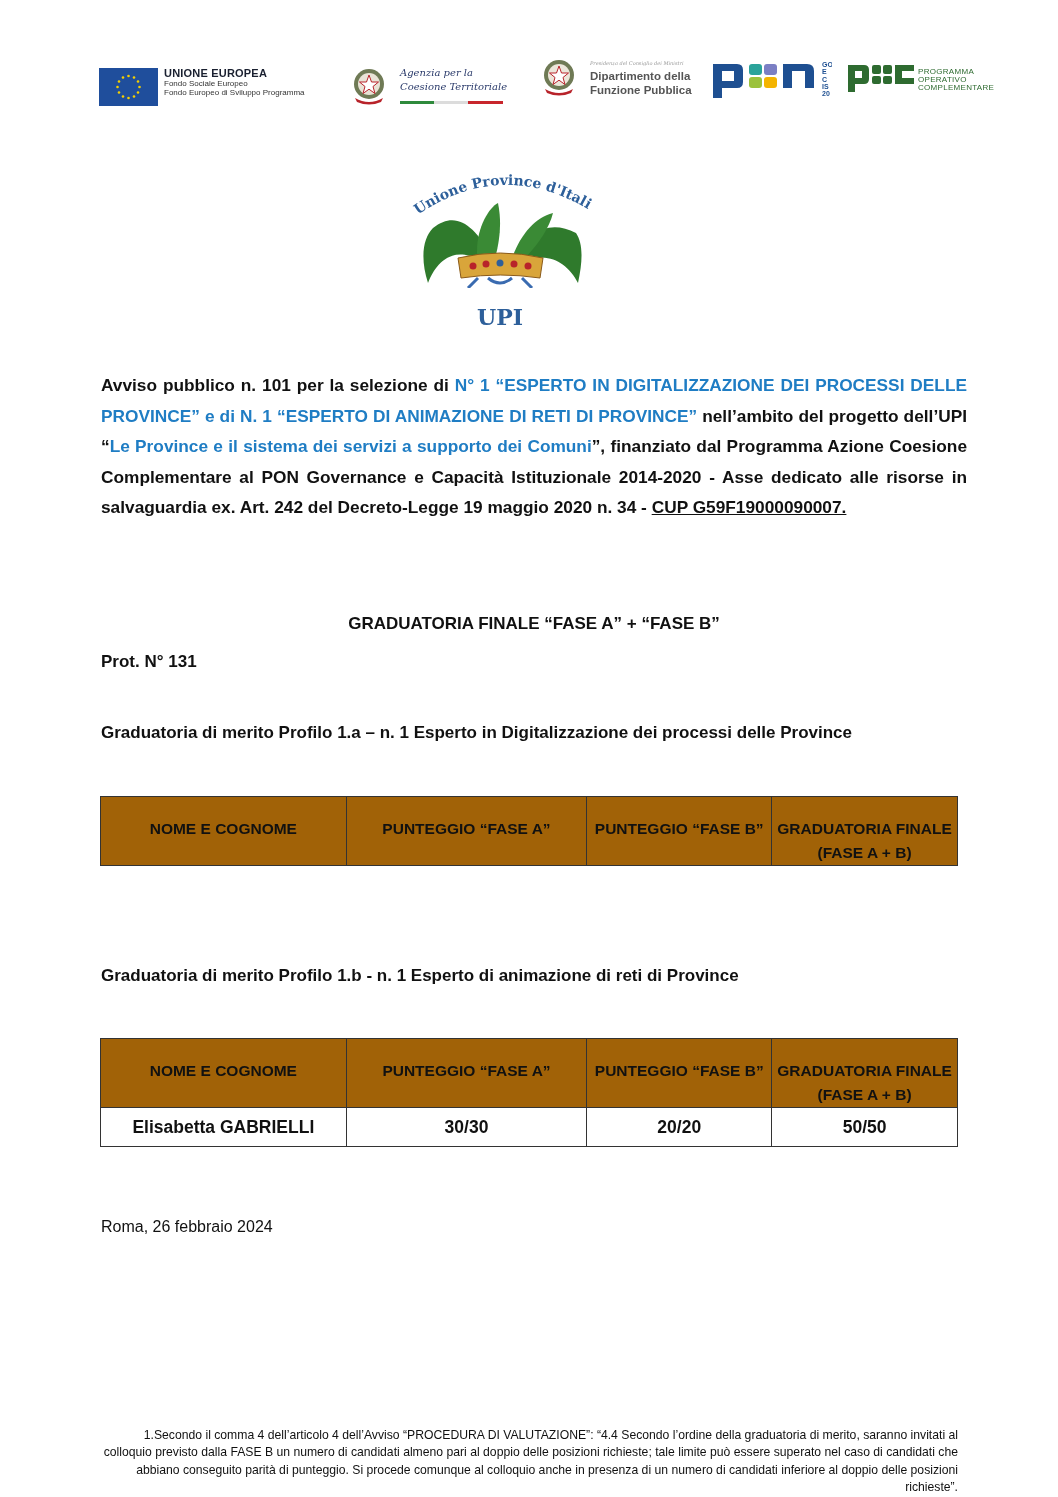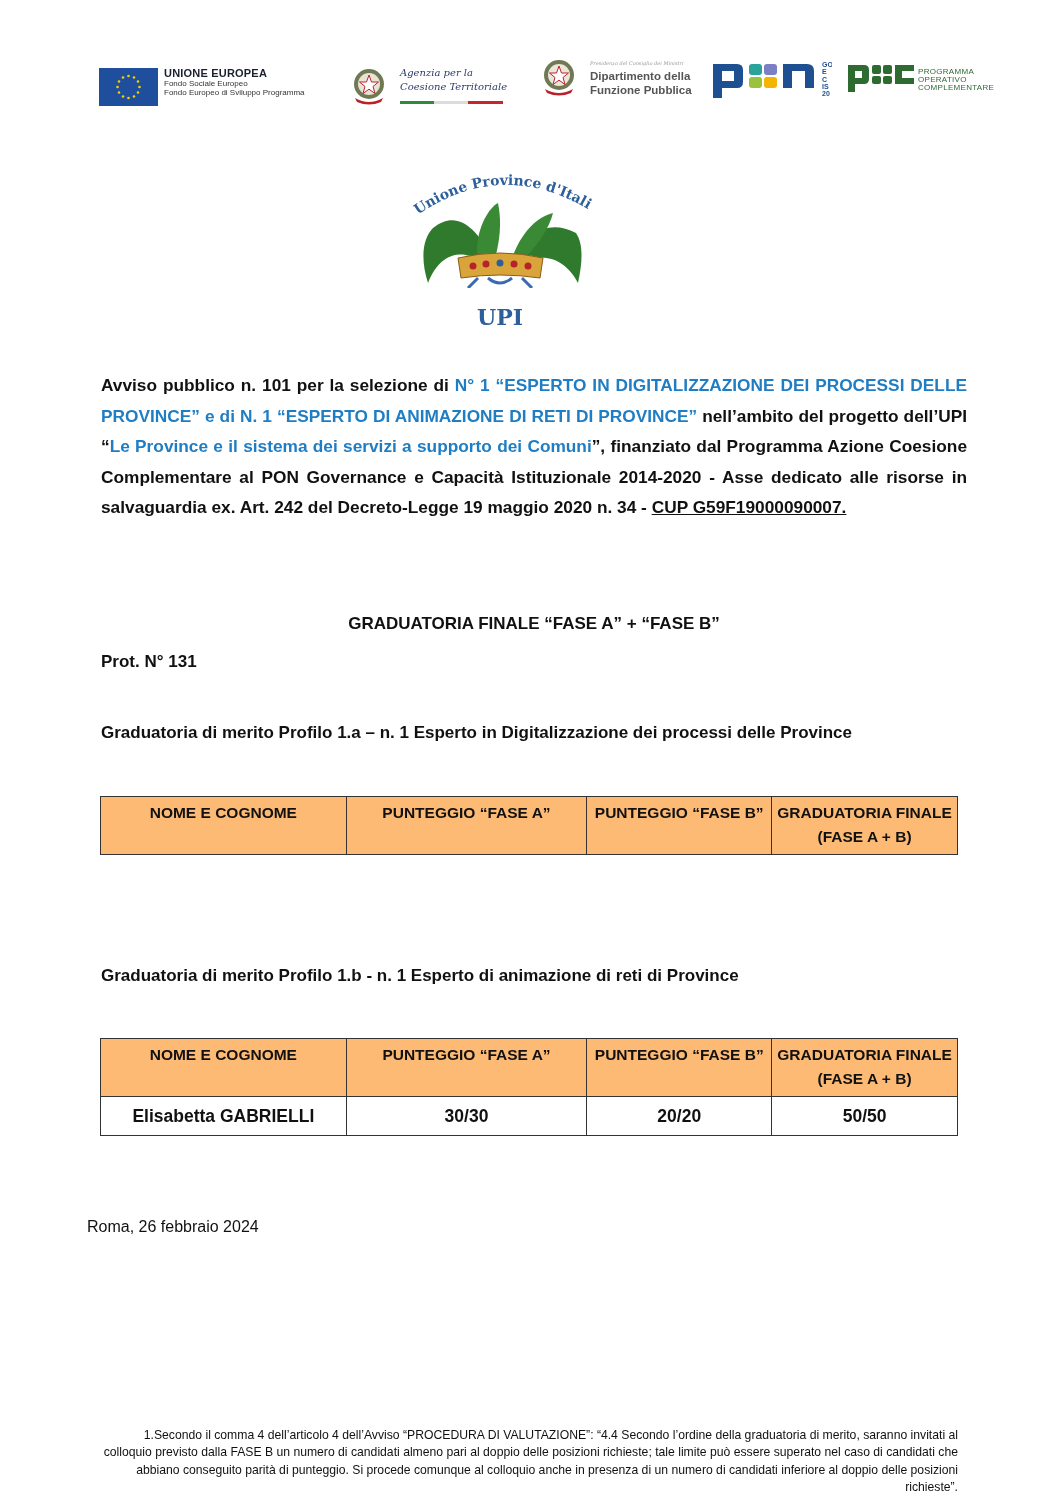--- a/index.html
+++ b/index.html
@@ -34,25 +34,25 @@
   .blue { color:#1f7dc4; }
   .blue-it { color:#1f7dc4; }
   .underline { text-decoration:underline; }
 
   .grad-title { left:101px; top:614px; width:866px; text-align:center; font-weight:bold; font-size:17px; }
   .prot { left:101px; top:652px; font-weight:bold; font-size:17px; }
   .profile-heading { left:101px; font-weight:bold; font-size:17px; }
 
   table.grid { position:absolute; left:100px; width:858px; border-collapse:collapse; font-weight:bold; }
   table.grid td { border:1.5px solid #333; text-align:center; padding:0; }
-  table.grid tr.head td { background:#fdba74; vertical-align:top; font-size:15.5px; line-height:24px; height:58px; padding-top:4px; box-sizing:border-box; }
+  table.grid tr.head td { background:#a16207; vertical-align:top; font-size:15.5px; line-height:24px; height:58px; padding-top:20px; box-sizing:border-box; }
   table.grid tr.row td { font-size:17.5px; height:38px; vertical-align:middle; }
   col.c1 { width:246px; } col.c2 { width:241px; } col.c3 { width:185px; } col.c4 { width:186px; }
 
-  .place-date { left:87px; top:1218px; font-size:16px; }
+  .place-date { left:101px; top:1218px; font-size:16px; }
 
   .footnote { left:101px; top:1427px; width:857px; font-size:12.2px; line-height:17.3px; color:#111; text-align:right; }
 </style>
 </head>
 <body>
 
 <div class="abs eu-flag">
   <svg viewBox="0 0 59 38">
     <g fill="#f5d000">
       <circle cx="29.5" cy="8" r="1.3"></circle>

